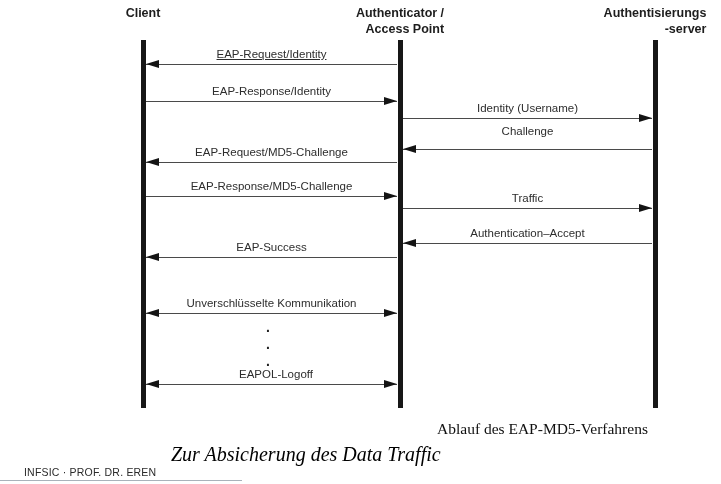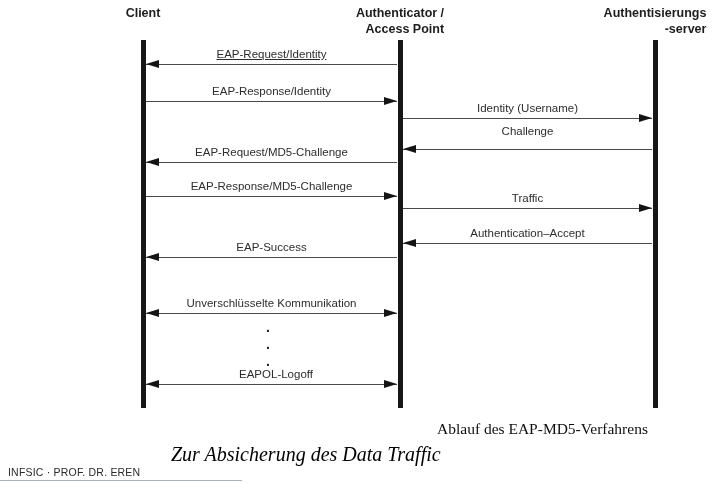--- a/index.html
+++ b/index.html
@@ -63,21 +63,21 @@
     position: absolute;
     font-family: "Liberation Serif", serif;
     font-style: italic;
     font-size: 20px;
     white-space: nowrap;
   }
   #note1 { left: 178px; top: 418px; }
   #note2 { left: 171px; top: 443px; }
   .footer {
     position: absolute;
-    left: 8px; top: 466px;
+    left: 24px; top: 466px;
     font-size: 10.5px;
     letter-spacing: 0.2px;
     color: #2a2a2a;
     white-space: nowrap;
     text-align: right;
   }
   .footer-rule {
     position: absolute;
     left: 0; top: 480px;
     width: 242px; height: 1px;

